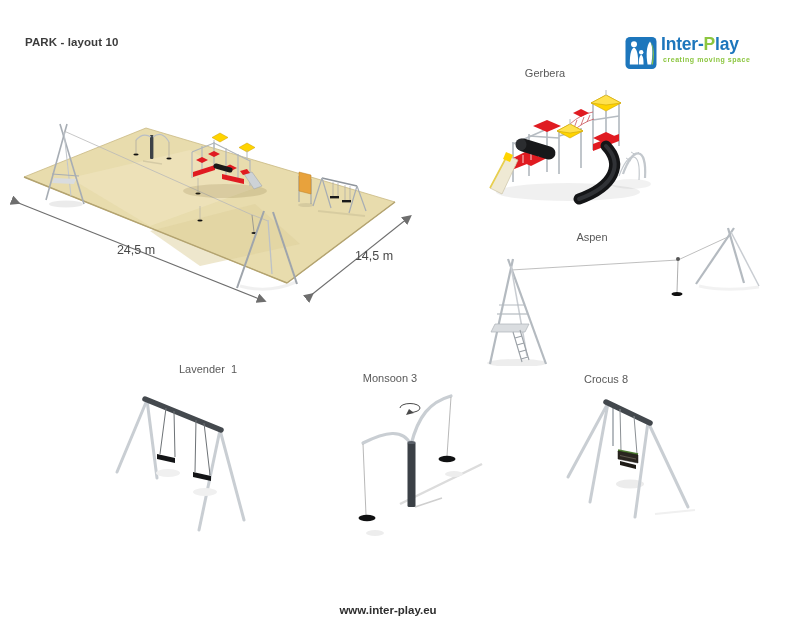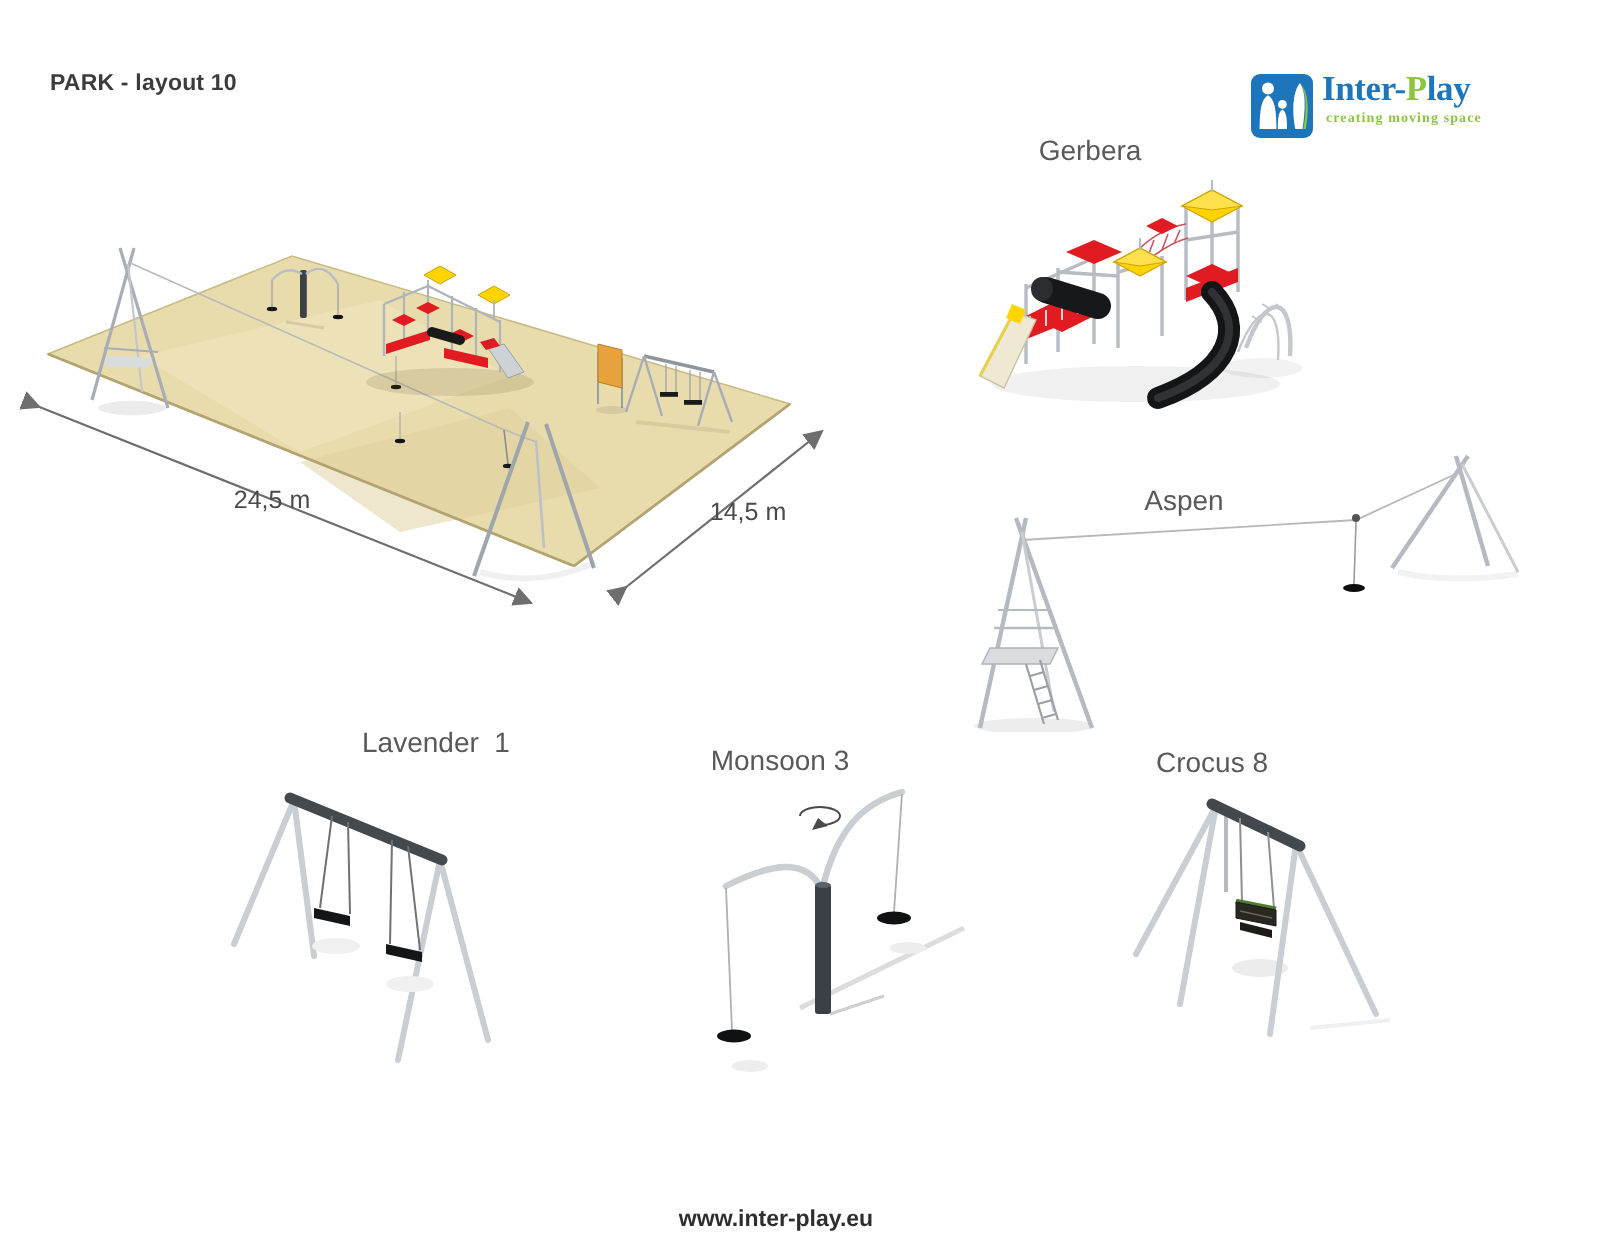--- a/index.html
+++ b/index.html
@@ -5,28 +5,28 @@
   html,body{margin:0;padding:0;background:#ffffff;}
   #canvas{
     position:relative;width:800px;height:618px;background:#ffffff;overflow:hidden;
     font-family:"Liberation Sans", sans-serif;
   }
   .abs{position:absolute;}
   #page-title{
     left:25px;top:36px;font-size:11.5px;font-weight:bold;color:#3c3c3c;letter-spacing:.1px;
   }
   .label{
-    font-size:14px;color:#595959;white-space:pre;transform:translateX(-50%);
+    font-size:11px;color:#595959;white-space:pre;transform:translateX(-50%);
   }
   #footer-url{
     left:388px;top:556px;font-size:11.5px;font-weight:600;color:#2e2e2e;transform:translateX(-50%);margin-top:48px;
   }
   
   #brand-logo{left:625px;top:36px;width:150px;height:38px;display:flex;align-items:flex-start;}
-  #logo-text-wrap{margin-left:3px;line-height:1;font-family:Liberation Serif, serif;}
+  #logo-text-wrap{margin-left:3px;line-height:1;}
   #brand-text{font-size:17.5px;font-weight:bold;letter-spacing:-.2px;color:#1d76bc;}
   #brand-text .accent{color:#8cc63f;}
   #brand-tagline{font-size:7px;font-weight:bold;color:#8cc63f;letter-spacing:.55px;margin-top:2px;margin-left:2px;}
   svg{display:block;}
 </style>
 </head>
 <body>
 
 <div id="canvas">
 
@@ -223,21 +223,21 @@
     <path d="M133,62 C150,80 142,102 106,115" stroke="#141517" stroke-width="11" stroke-linecap="round" fill="none"></path>
     <path d="M133,62 C150,80 142,102 106,115" stroke="#303236" stroke-width="4" stroke-linecap="round" fill="none"></path>
 
     <path d="M150,90 C160,62 174,62 172,94" stroke="#c3c8cd" stroke-width="2.2" fill="none"></path>
     <path d="M146,92 C156,66 168,66 166,96" stroke="#c3c8cd" stroke-width="1.2" fill="none"></path>
     <line x1="153" y1="74" x2="158" y2="77" stroke="#c3c8cd" stroke-width="1"></line>
     <line x1="158" y1="68" x2="163" y2="71" stroke="#c3c8cd" stroke-width="1"></line>
     <line x1="165" y1="68" x2="169" y2="72" stroke="#c3c8cd" stroke-width="1"></line>
   </svg>
 
-  <div class="abs label" style="left:592px;top:242px">Aspen</div>
+  <div class="abs label" style="left:592px;top:231px">Aspen</div>
   <svg class="abs" style="left:475px;top:226px" width="300" height="140" viewBox="0 0 300 140">
     <ellipse cx="42" cy="137" rx="30" ry="4" fill="rgba(0,0,0,0.07)"></ellipse>
 
     <polyline points="36,44 203,34 255,10" stroke="#b8b8b8" stroke-width="0.9" fill="none"></polyline>
 
     <g stroke="#b4bac0" stroke-width="2.2" fill="none">
       <line x1="38" y1="33" x2="15" y2="138"></line>
       <line x1="33" y1="33" x2="71" y2="138"></line>
       <line x1="36" y1="40" x2="52" y2="130" stroke="#c9cdd2" stroke-width="1.5"></line>
       <line x1="22" y1="88" x2="52" y2="88" stroke-width="1.2"></line>
@@ -258,21 +258,21 @@
       <line x1="253" y1="2" x2="269" y2="57"></line>
       <line x1="256" y1="6" x2="284" y2="60" stroke="#c9cdd2" stroke-width="1.5"></line>
     </g>
     <path d="M224,60 Q250,66 284,61" stroke="rgba(0,0,0,0.05)" stroke-width="3" fill="none"></path>
 
     <circle cx="203" cy="33" r="2" fill="#555555"></circle>
     <line x1="203" y1="35" x2="202" y2="66" stroke="#9b9b9b" stroke-width="0.8"></line>
     <ellipse cx="202" cy="68" rx="5.5" ry="2" fill="#0f0f0f"></ellipse>
   </svg>
 
-  <div class="abs label" style="left:218px;top:363px">Lavender  1</div>
+  <div class="abs label" style="left:208px;top:363px">Lavender  1</div>
   <svg class="abs" style="left:108px;top:386px" width="170" height="158" viewBox="0 0 170 158">
 
     <g stroke="#c9ced3" stroke-width="3" stroke-linecap="round" fill="none">
       <line x1="39" y1="14" x2="9" y2="86"></line>
       <line x1="39" y1="14" x2="49" y2="92"></line>
       <line x1="112" y1="44" x2="91" y2="144"></line>
       <line x1="112" y1="44" x2="136" y2="134"></line>
     </g>
 
     <line x1="37" y1="13" x2="113" y2="44" stroke="#44494e" stroke-width="5.5" stroke-linecap="round"></line>

